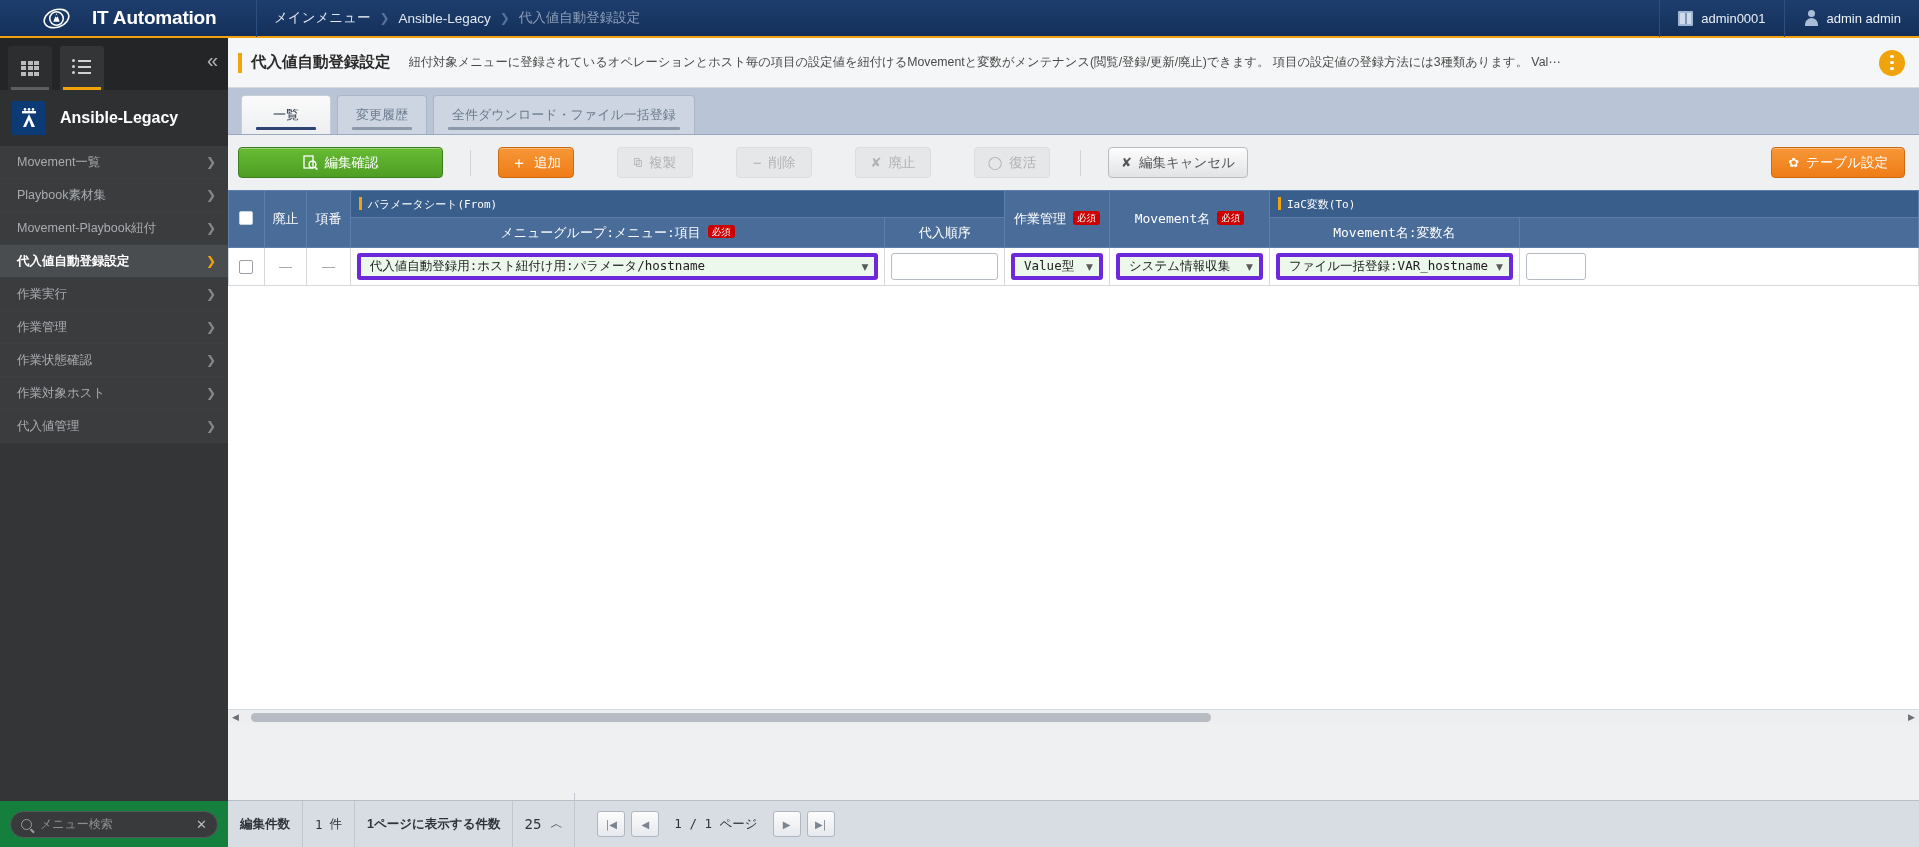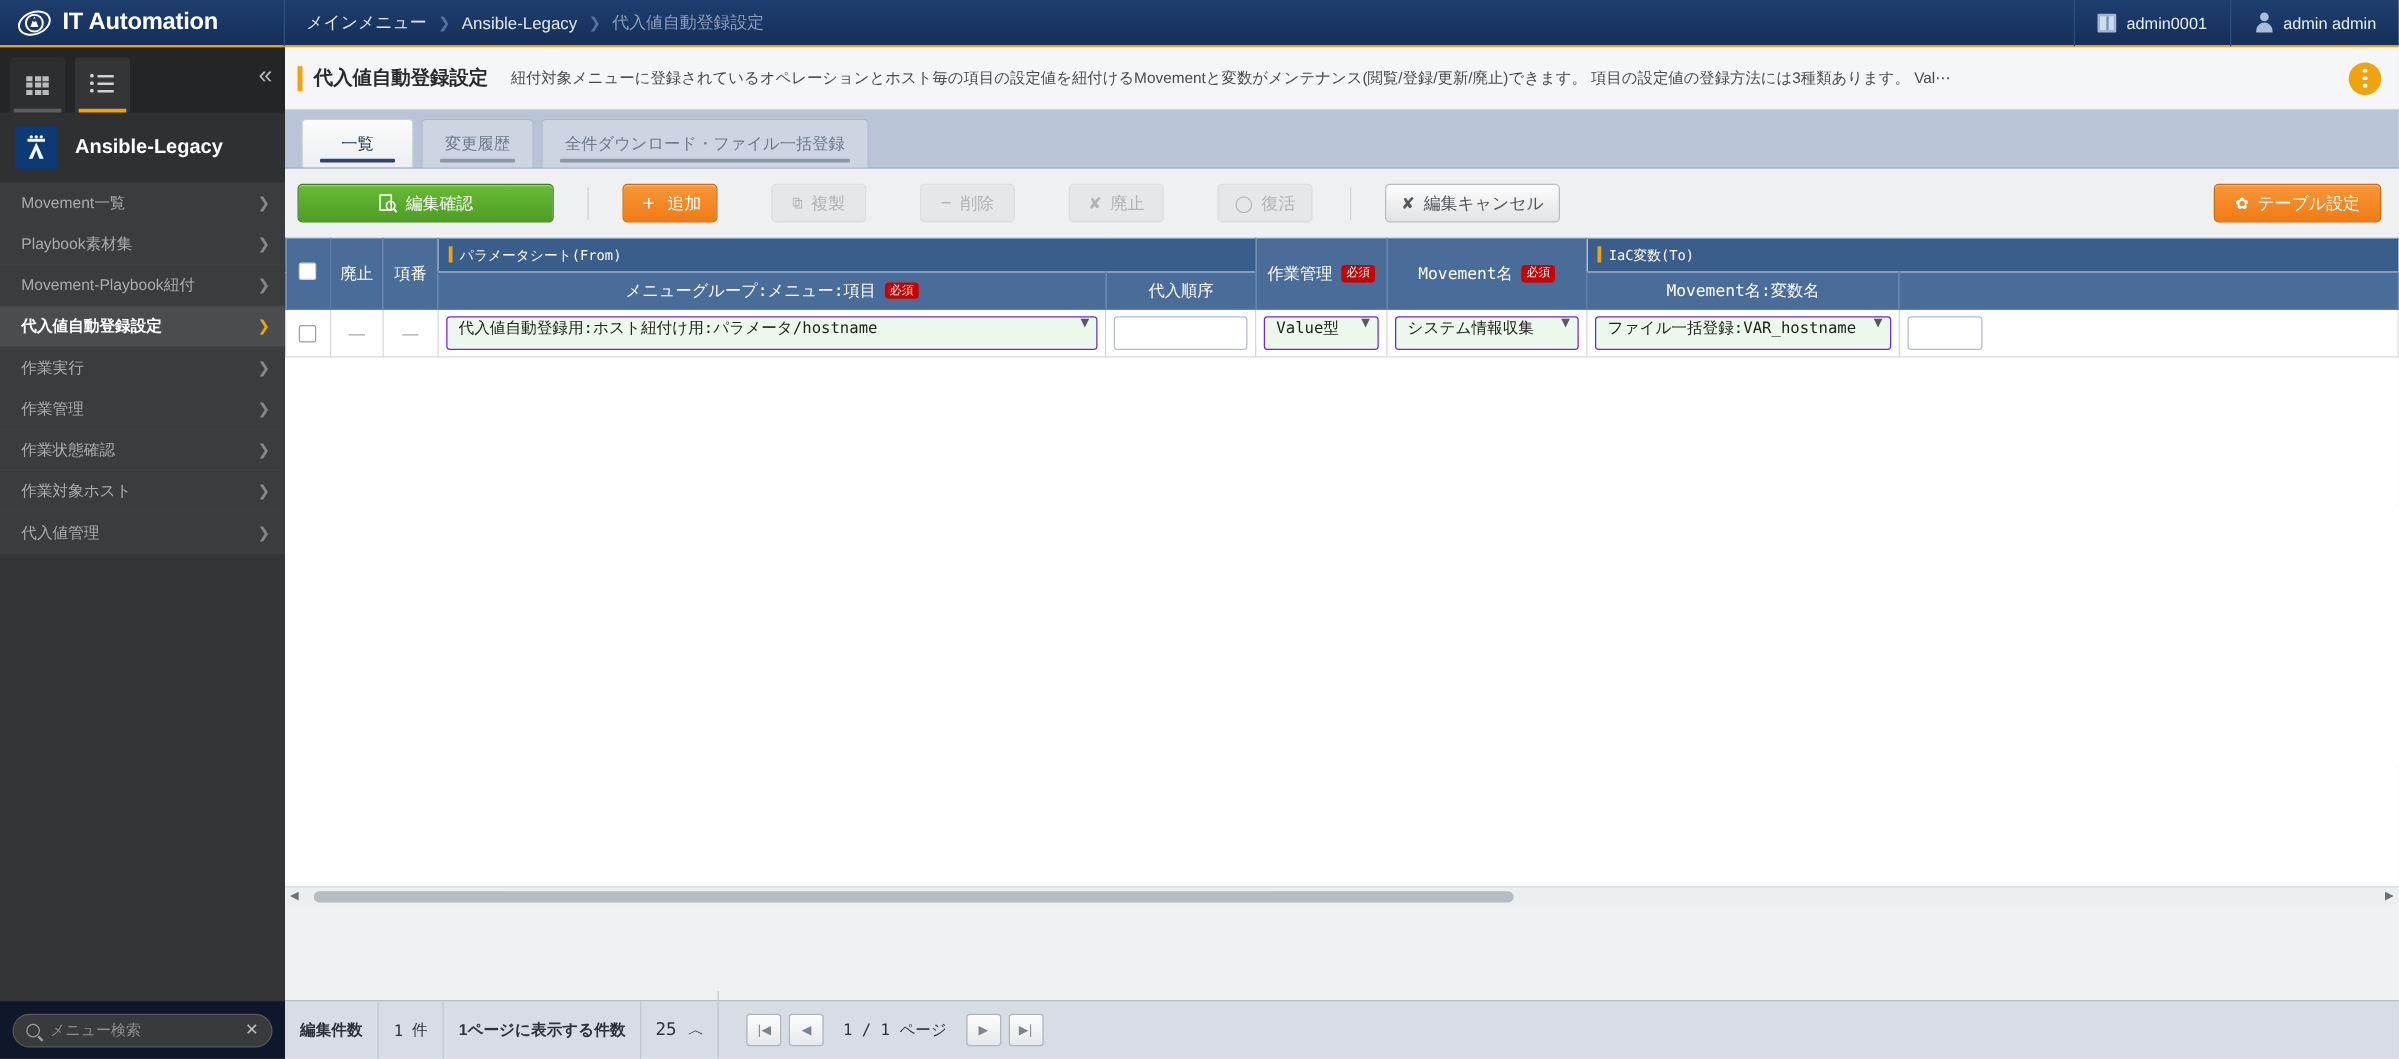--- a/index.html
+++ b/index.html
@@ -15,23 +15,24 @@
   #top-header {
     position: absolute; top: 0; left: 0;
     width: 1919px; height: 38px;
     background: linear-gradient(to bottom, #1d3c६ 0%, #16325c 100%);
     background: linear-gradient(to bottom, #1e3e6e 0%, #14305a 100%);
     display: flex; align-items: center;
     border-bottom: 2px solid #f0a30a;
   }
   #brand {
     width: 228px; height: 38px;
-    display: flex; align-items: center; gap: 9px;
+    display: flex; align-items: center; gap: 22px;
     padding-left: 14px;
     border-right: 1px solid #2c4f80;
+    margin-left: 29px;
   }
   .brand-logo { width: 27px; height: 25px; flex: none; }
   .brand-text {
     color: #ffffff; font-size: 19px; font-weight: bold;
     letter-spacing: -0.2px; white-space: nowrap;
   }
   #breadcrumb {
     display: flex; align-items: center; gap: 0px;
     padding-left: 17px; height: 38px;
   }
@@ -126,21 +127,21 @@
   }
   .nav-item.selected { background:#4a4d4f; color:#fff; font-weight:bold; }
   .nav-chevron {
     margin-left:auto; font-size: 12px; color:#86898c;
     font-family:"DejaVu Sans", sans-serif;
   }
   .nav-item.selected .nav-chevron { color:#f0a30a; }
   #sidebar-body { background:#333537; height: 520px; }
   #sidebar-footer {
     position:absolute; bottom:0; left:0; width:228px; height:46px;
-    background:#0f172a; display:flex; align-items:center; padding: 0 10px;
+    background:#15803d; display:flex; align-items:center; padding: 0 10px;
   }
   #menu-search {
     flex:1; height:27px; border:1px solid #55585b; border-radius:14px;
     background:#383a3c; display:flex; align-items:center; gap:8px;
     padding: 0 10px; color:#8d9093; font-size:12px;
   }
   .mag { width:11px;height:11px;border:1.6px solid #9a9da0;border-radius:50%;
     position:relative; flex:none;}
   .mag::after{content:"";position:absolute;right:-4px;bottom:-3px;width:5px;height:1.6px;
     background:#9a9da0;transform:rotate(45deg);}
@@ -251,22 +252,22 @@
   .cell-dash { color:#9aa0a6; font-size:15px; }
   .chk {
     width:14px;height:14px;border:1px solid #9aa0a6;border-radius:2px;
     background:#fff; display:inline-block; vertical-align:middle;
   }
   .hdr-chk {
     width:14px;height:14px;border:1px solid #c8d2de;border-radius:2px;
     background:#fff; display:inline-block;
   }
   .sel-box {
-    height:27px; border:1px solid #6d28d9; background:#ecf8ec;
-    border-radius:3px; display:flex; align-items:flex-start;
+    height:27px; border:4px solid #6d28d9; background:#ecf8ec;
+    border-radius:3px; display:flex; align-items:center;
     padding:0 6px 0 9px; font-size:12.5px; color:#222;
     font-family:"DejaVu Sans Mono","Liberation Mono",monospace;
     width:100%; text-align:left;
   }
   .sel-box .caret {
     margin-left:auto; font-size:9px; color:#5a5a5a;
     font-family:"DejaVu Sans",sans-serif;
   }
   .sel-box .txt { overflow:hidden; white-space:nowrap; text-overflow:ellipsis; }
   .txt-box {

